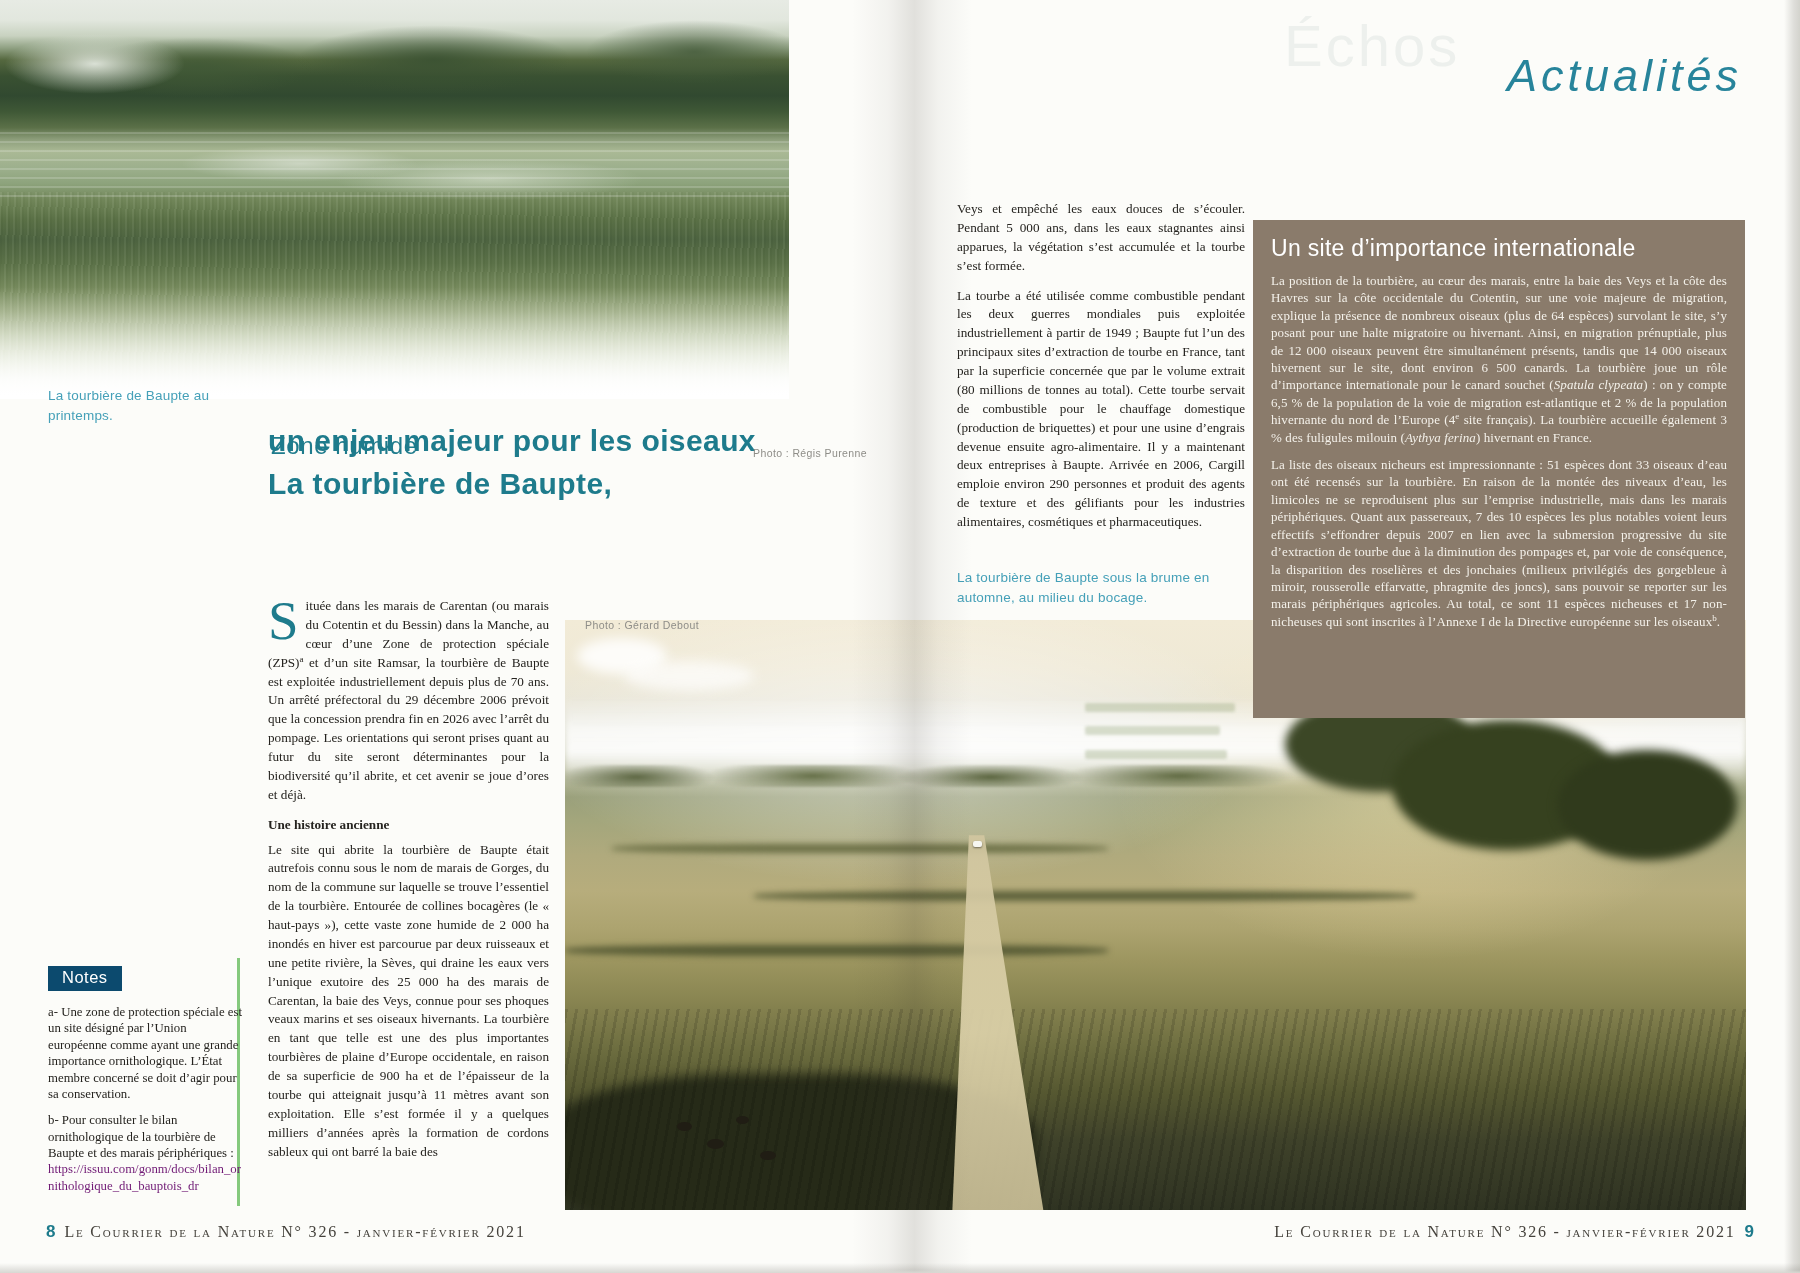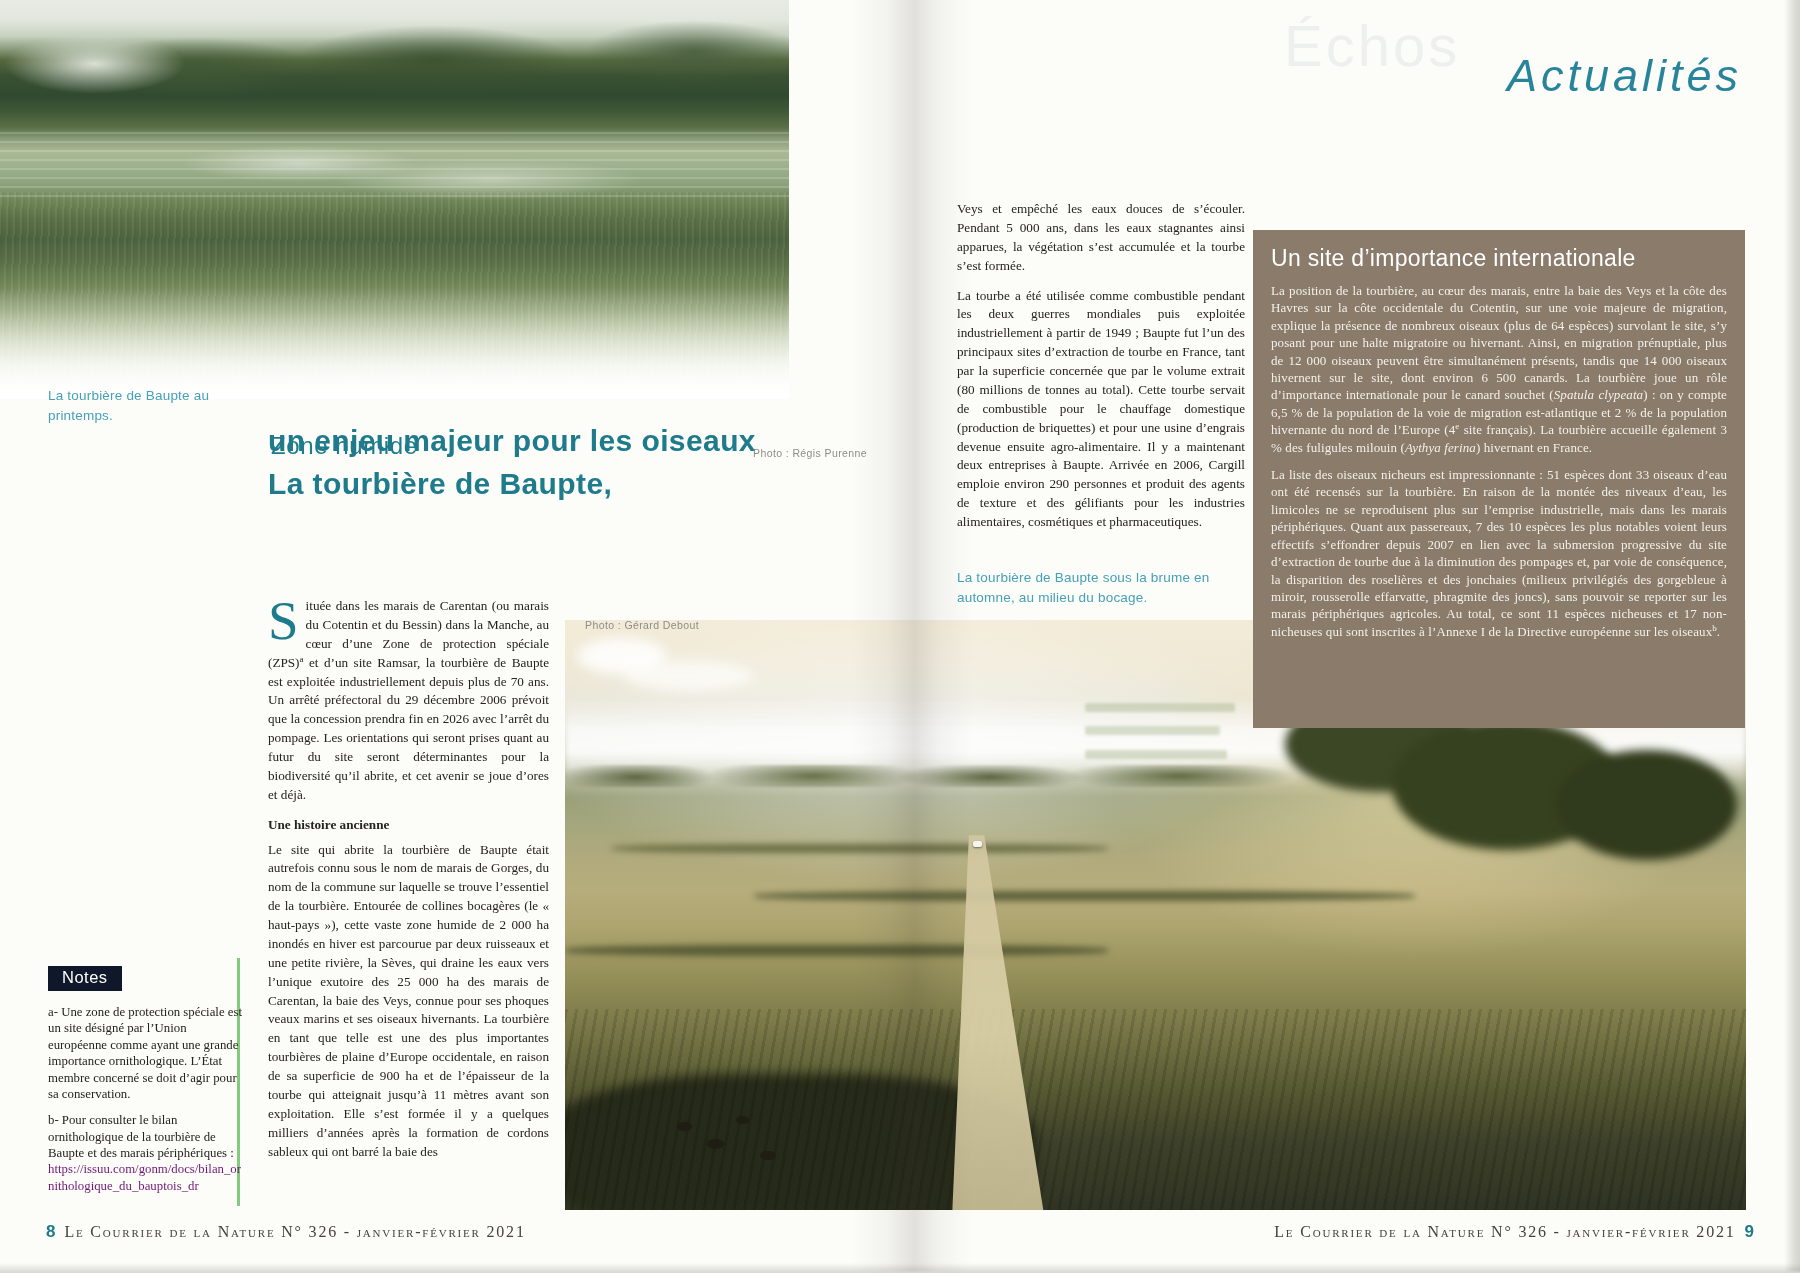--- a/index.html
+++ b/index.html
@@ -150,21 +150,21 @@
     float:left; color:#1e7b8c; font-size:55px; line-height:42px;
     padding:3px 7px 0 0; font-family:"Liberation Serif", serif;
   }
   .subhead { font-weight:700; margin-bottom:6px !important; }
   .note-ref { font-size:9px; vertical-align:super; line-height:0; }
 
   .green-rule { position:absolute; left:237px; top:958px; width:3px; height:248px; background:#85c97d; z-index:3; }
 
   .notes-panel { position:absolute; left:48px; top:966px; width:198px; z-index:3; }
   .notes-label {
-    display:inline-block; background:#0f172a; color:#fff; font-size:16.5px;
+    display:inline-block; background:#0c4a6e; color:#fff; font-size:16.5px;
     padding:2px 14px 4px; letter-spacing:.5px; margin-bottom:13px;
   }
   .notes-panel p {
     font-family:"Liberation Serif", serif; font-size:12.8px; line-height:1.28;
     color:#25231f; margin-bottom:10px; overflow-wrap:anywhere;
   }
   .note-link { color:#701a75; text-decoration:none; }
 
   .page-footer { position:absolute; top:1222px; z-index:6; display:flex; align-items:baseline; gap:9px; }
   .footer-left { left:46px; }
@@ -189,21 +189,21 @@
     font-family:"Liberation Serif", serif; font-size:13.2px; line-height:1.43;
     text-align:justify; color:#25231f;
   }
   .right-col p { margin-bottom:11px; }
   .caption-mist {
     margin-top:36px; font-family:"Liberation Sans", sans-serif;
     color:#45a0b8; font-size:13.5px; line-height:1.5; letter-spacing:.2px;
     text-align:left; width:260px;
   }
   .info-box {
-    position:absolute; left:1253px; top:230px; width:492px; height:498px; z-index:5;
+    position:absolute; left:1253px; top:220px; width:492px; height:498px; z-index:5;
     background:#8a7b6b; padding:15px 18px 14px; color:#f4f1ea;
   }
   .info-box-title { font-size:23px; font-weight:400; color:#ffffff; letter-spacing:.3px; margin-bottom:10px; }
   .info-box p { font-size:13px; line-height:1.34; text-align:justify; margin-bottom:10px; letter-spacing:.1px;font-family:Liberation Serif, serif; }
   .species { font-style:italic; }
 </style>
 </head>
 <body>
 
 <div id="spread">

